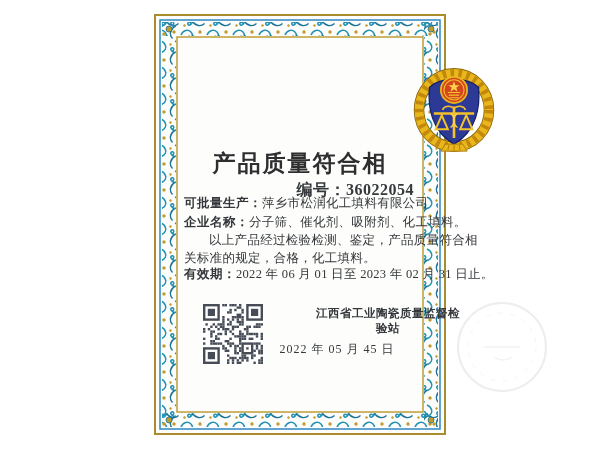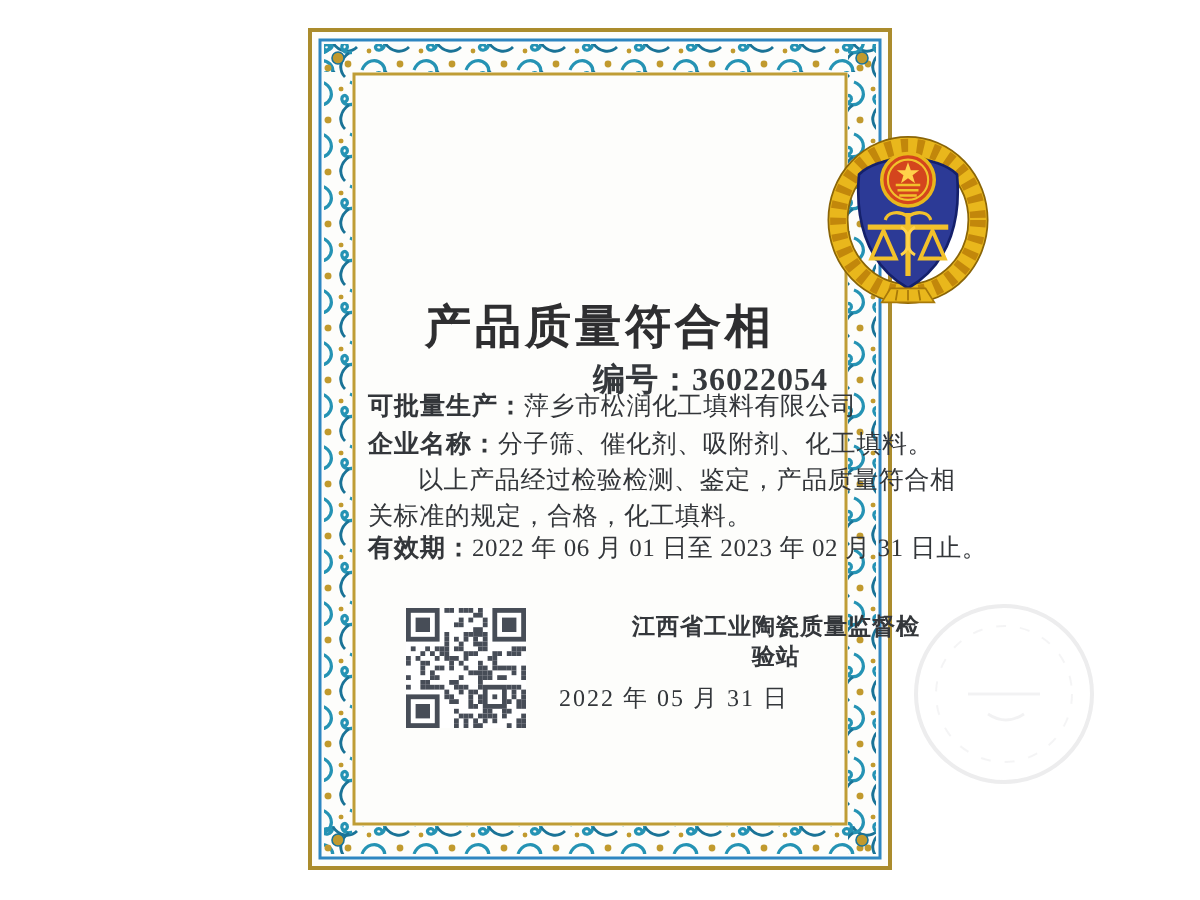--- a/index.html
+++ b/index.html
@@ -322,13 +322,13 @@
     <rect x="48" y="4.8" width="7.199999999999999" height="7.199999999999999" fill="#474d57"></rect>
     <rect x="0" y="43.199999999999996" width="16.8" height="16.8" fill="#474d57"></rect>
     <rect x="2.4" y="45.6" width="12" height="12" fill="#ffffff"></rect>
     <rect x="4.8" y="48" width="7.199999999999999" height="7.199999999999999" fill="#474d57"></rect>
     <rect x="38.4" y="38.4" width="12" height="12" fill="#474d57"></rect>
     <rect x="40.8" y="40.8" width="7.199999999999999" height="7.199999999999999" fill="#ffffff"></rect>
     <rect x="43.199999999999996" y="43.199999999999996" width="2.4" height="2.4" fill="#474d57"></rect>
   </svg>
 
 <div class="issuer">江西省工业陶瓷质量监督检验站</div>
-<div class="issue-date">2022 年 05 月 31 日</div>
+<div class="issue-date">2022 年 05 月 45 日</div>
 
 </body></html>

